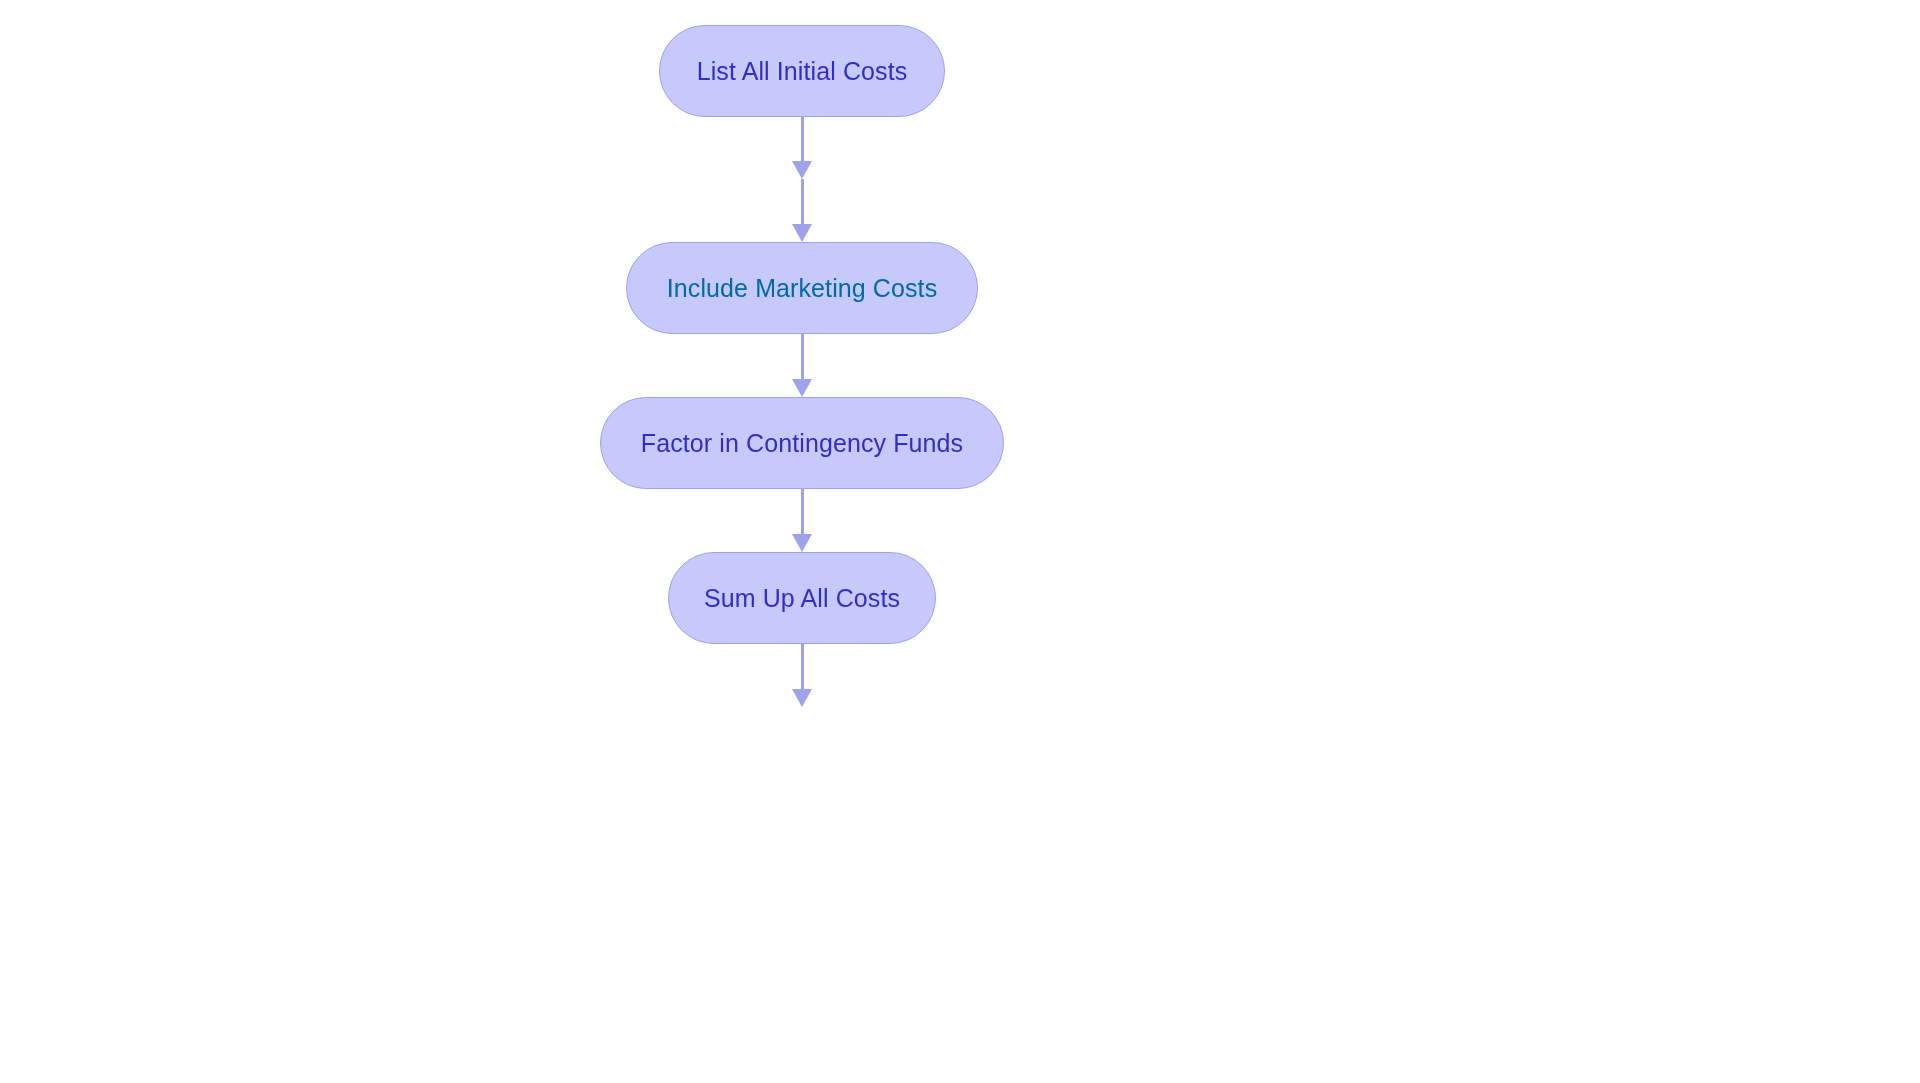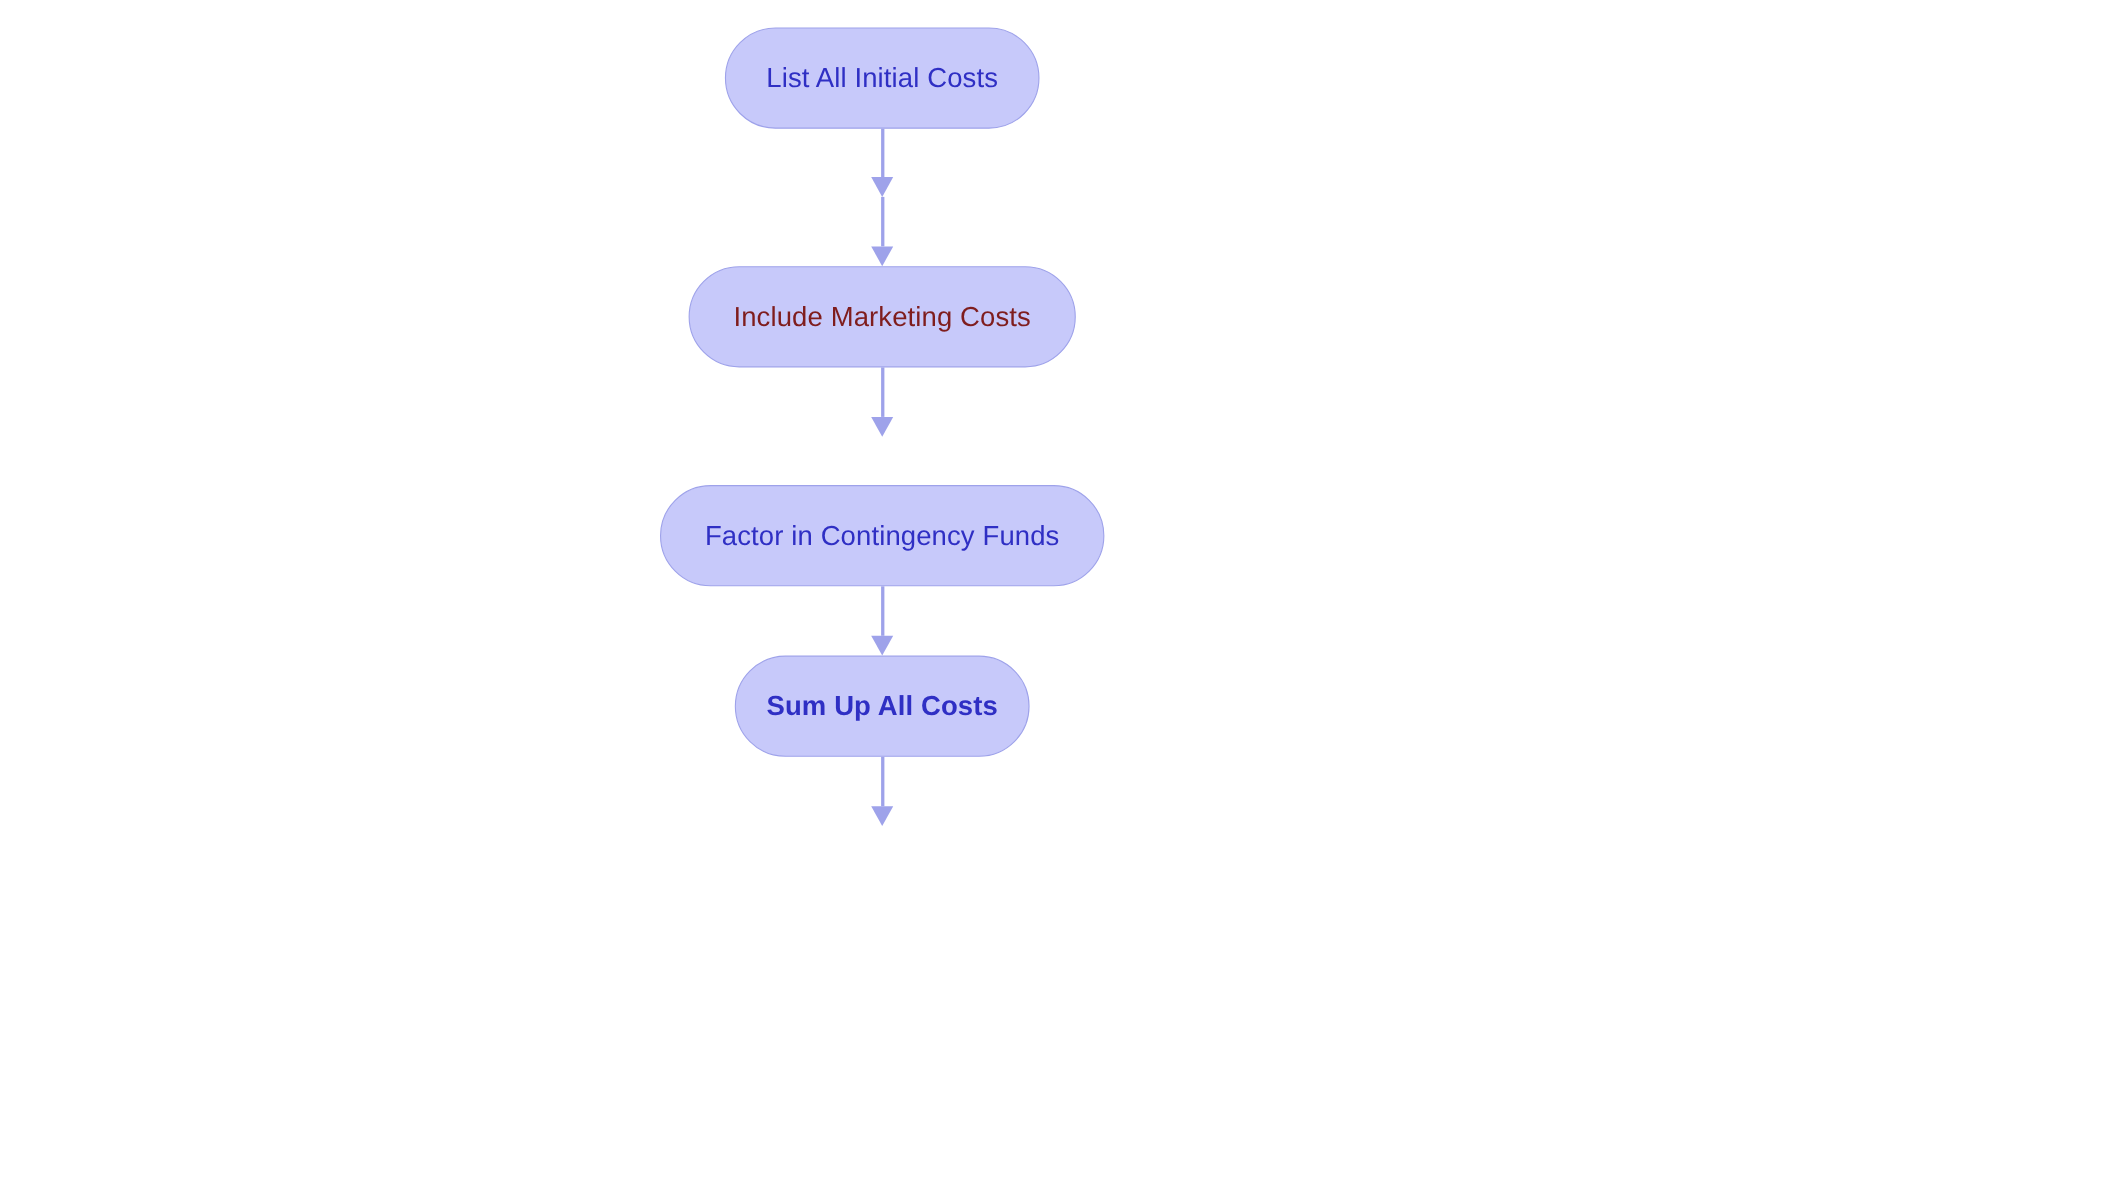--- a/index.html
+++ b/index.html
@@ -102,39 +102,39 @@
       <div class="connector-arrowhead" style="border-top-color: rgb(158, 162, 234);"></div>
     </div>
 
 
     <div class="flow-connector" style="height:63px;">
       <div class="connector-line" style="background: rgb(158, 162, 234);"></div>
       <div class="connector-arrowhead" style="border-top-color: rgb(158, 162, 234);"></div>
     </div>
 
     <div class="flow-node" style="width: 352px; background: rgb(199, 201, 250); border-color: rgb(158, 162, 234);">
-      <span class="flow-node-label" style="color: #7f1d1d;">Include Marketing Costs</span>
+      <span class="flow-node-label" style="color: #0369a1;">Include Marketing Costs</span>
     </div>
 
     <div class="flow-connector" style="height:63px;">
       <div class="connector-line" style="background: rgb(158, 162, 234);"></div>
       <div class="connector-arrowhead" style="border-top-color: rgb(158, 162, 234);"></div>
     </div>
 
-    <div class="flow-node" style="width: 404px; background: rgb(199, 201, 250); border-color: rgb(158, 162, 234); margin-top: 44px;">
+    <div class="flow-node" style="width: 404px; background: rgb(199, 201, 250); border-color: rgb(158, 162, 234);">
       <span class="flow-node-label" style="color: rgb(47, 47, 196);">Factor in Contingency Funds</span>
     </div>
 
     <div class="flow-connector" style="height:63px;">
       <div class="connector-line" style="background: rgb(158, 162, 234);"></div>
       <div class="connector-arrowhead" style="border-top-color: rgb(158, 162, 234);"></div>
     </div>
 
     <div class="flow-node" style="width: 268px; background: rgb(199, 201, 250); border-color: rgb(158, 162, 234);">
-      <span class="flow-node-label" style="color: rgb(47, 47, 196); font-weight: bold;">Sum Up All Costs</span>
+      <span class="flow-node-label" style="color: rgb(47, 47, 196);">Sum Up All Costs</span>
     </div>
 
     <div class="flow-connector" style="height:63px;">
       <div class="connector-line" style="background: rgb(158, 162, 234);"></div>
       <div class="connector-arrowhead" style="border-top-color: rgb(158, 162, 234);"></div>
     </div>
 
 
   </div>
 </div>

